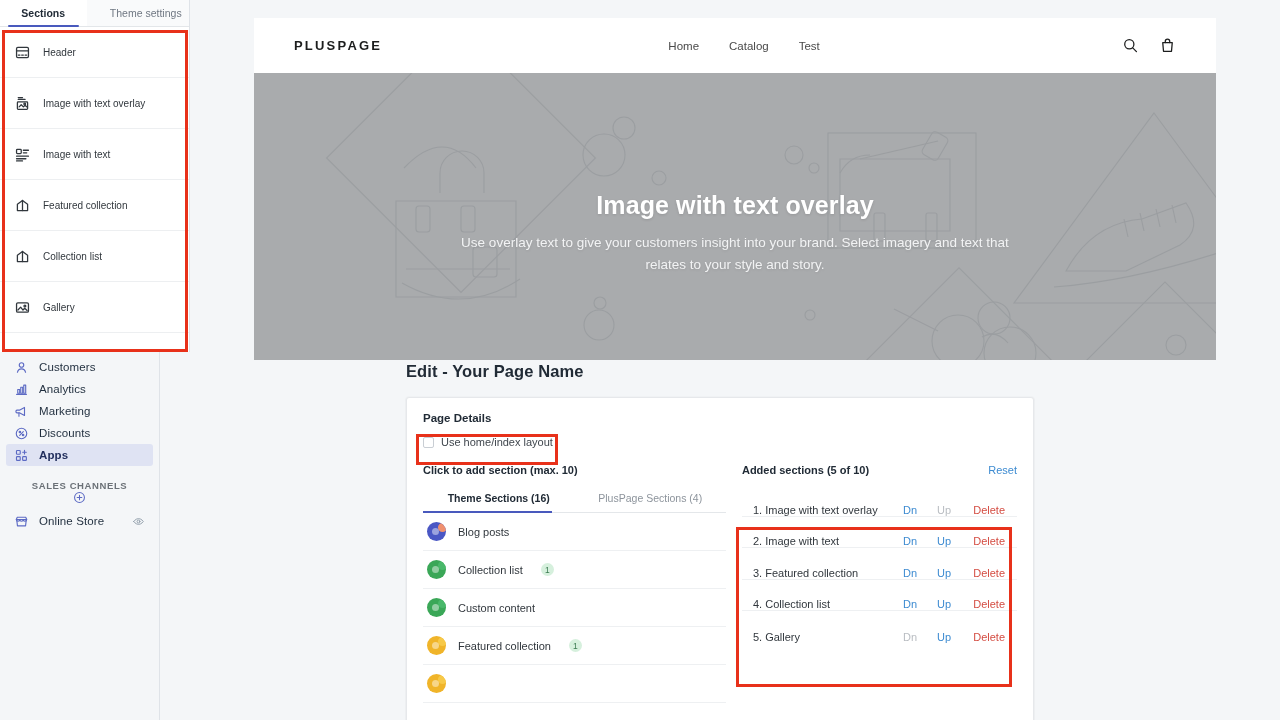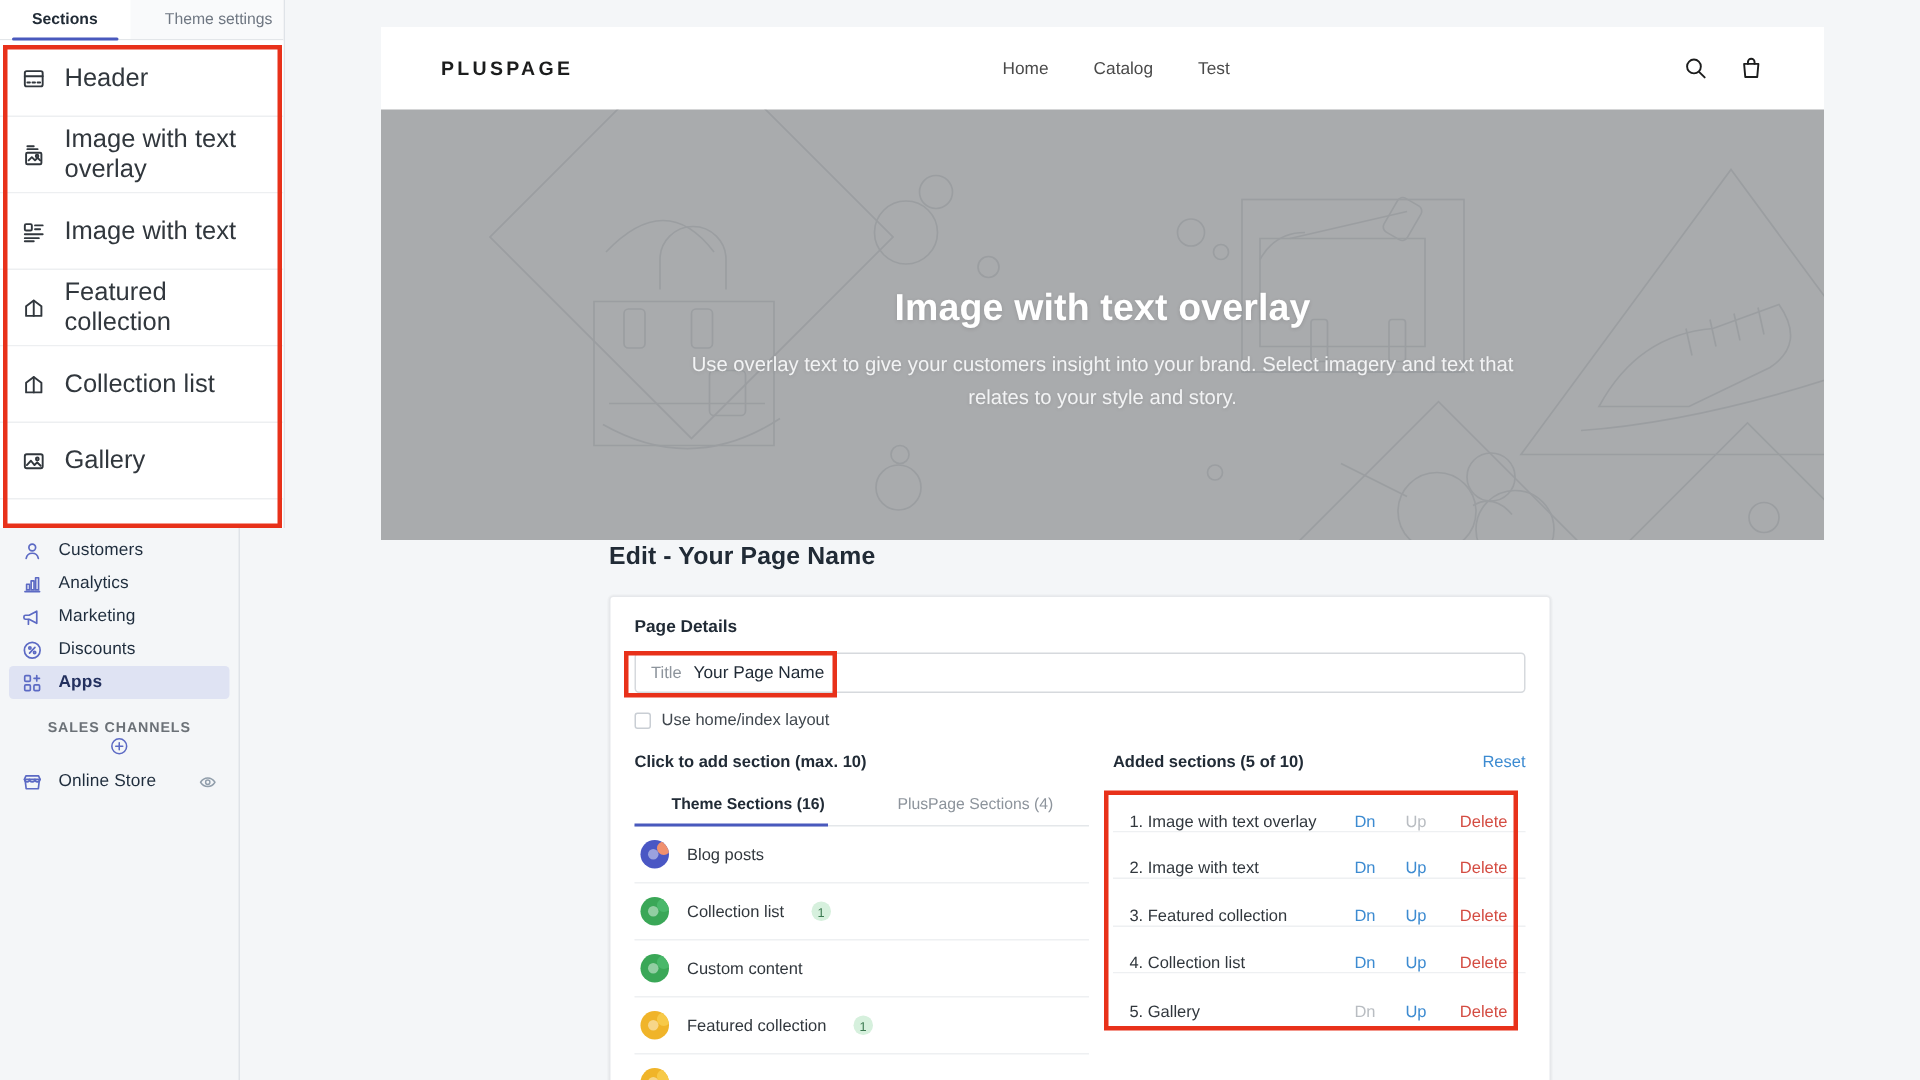--- a/index.html
+++ b/index.html
@@ -54,21 +54,21 @@
   .panel-tab.active { color: #212b36; font-weight: 600; background: #fff; }
   .panel-tab.active::after {
     content: ""; position: absolute; left: 8px; right: 8px; bottom: -1px;
     height: 2.5px; background: #4959bd; border-radius: 2px;
   }
   .sec-list { background: #fff; }
   .sec-row {
     display: flex; align-items: center; gap: 12px;
     height: 51px; padding: 0 14px; background: #fff;
     border-bottom: 1px solid #edeff1;
-    font-size: 17px; color: #31373d;
+    font-size: 10px; color: #31373d;
   }
   .sec-row .sic { width: 17px; height: 17px; flex: 0 0 17px; color: #31373d; }
   .sec-row .sic svg { width: 17px; height: 17px; display: block; }
 
   
   .preview-wrap {
     position: absolute; left: 240px; top: 0; width: 992px; height: 360px;
     background: #f4f6f8; padding: 2px 0 0 0;
   }
   .preview-frame {
@@ -444,24 +444,20 @@
     </div>
 
   </div>
 
   <div class="edit-area">
     <div class="edit-title">Edit - Your Page Name</div>
 
     <div class="edit-card">
       <div class="card-head">Page Details</div>
 
-      <div class="title-field">
-        <span class="title-label">Title</span>
-        <span class="title-value">Your Page Name</span>
-      </div>
 
       <div class="chk-row">
         <span class="chk"></span>
         <span class="chk-label">Use home/index layout</span>
       </div>
 
       <div class="cols">
 
         <div class="col-left">
           <div class="col-head">

